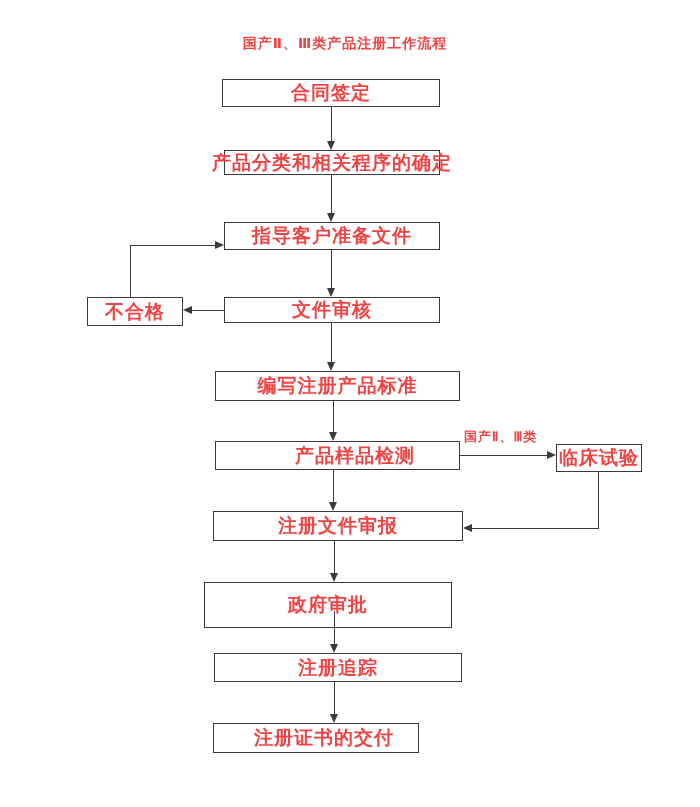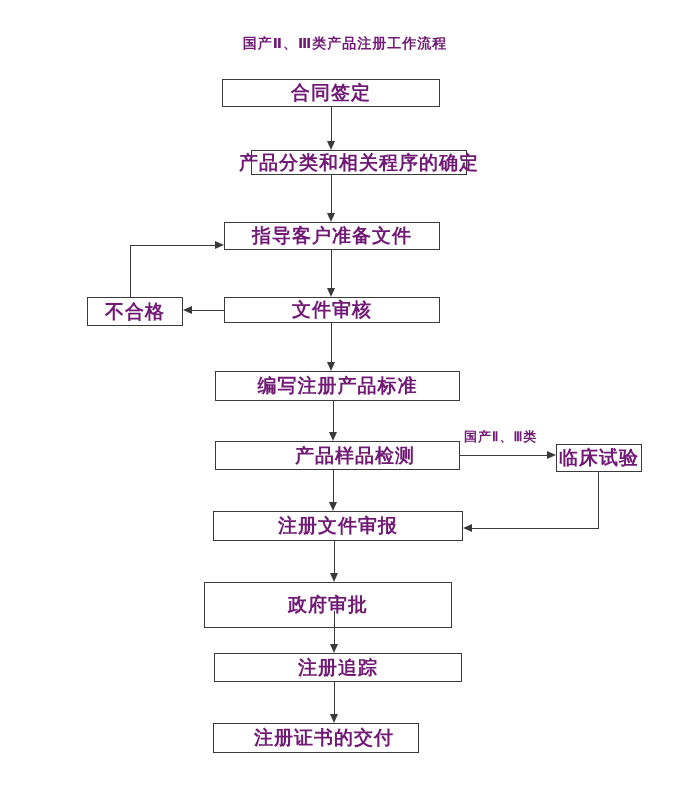--- a/index.html
+++ b/index.html
@@ -2,21 +2,21 @@
 <html><head>
 <meta charset="utf-8">
 <style>
   html, body { margin: 0; padding: 0; background: #ffffff; }
   .stage {
     position: relative;
     width: 700px;
     height: 807px;
     background: #ffffff;
     font-family: "DejaVu Sans", sans-serif;
-    color: #701a75;
+    color: #ef4444;
     overflow: hidden;
   }
   .title {
     position: absolute;
     left: 145px;
     top: 35px;
     width: 400px;
     text-align: center;
     font-size: 14px;
     font-weight: bold;
@@ -64,21 +64,21 @@
   }
 </style>
 </head>
 <body>
 
 <div class="stage">
 
   <div class="title">国产Ⅱ、Ⅲ类产品注册工作流程</div>
 
   <div class="node" style="left:222px; top:79px;  width:218px; height:28px;">合同签定</div>
-  <div class="node" style="left:224px; top:150px; width:216px; height:25px;margin-left:27px;">产品分类和相关程序的确定</div>
+  <div class="node" style="left:224px; top:150px; width:216px; height:25px;">产品分类和相关程序的确定</div>
   <div class="node" style="left:224px; top:222px; width:216px; height:28px;">指导客户准备文件</div>
   <div class="node" style="left:224px; top:297px; width:216px; height:26px;">文件审核</div>
   <div class="node" style="left:215px; top:371px; width:245px; height:30px;">编写注册产品标准</div>
   <div class="node" style="left:215px; top:441px; width:245px; height:29px;padding-left:35px;">产品样品检测</div>
   <div class="node" style="left:213px; top:511px; width:250px; height:30px;">注册文件审报</div>
   <div class="node" style="left:204px; top:582px; width:248px; height:46px;">政府审批</div>
   <div class="node" style="left:214px; top:653px; width:248px; height:29px;">注册追踪</div>
   <div class="node" style="left:213px; top:723px; width:206px; height:30px;padding-left:16px;">注册证书的交付</div>
 
   <div class="node" style="left:87px;  top:297px; width:96px; height:29px;">不合格</div>

